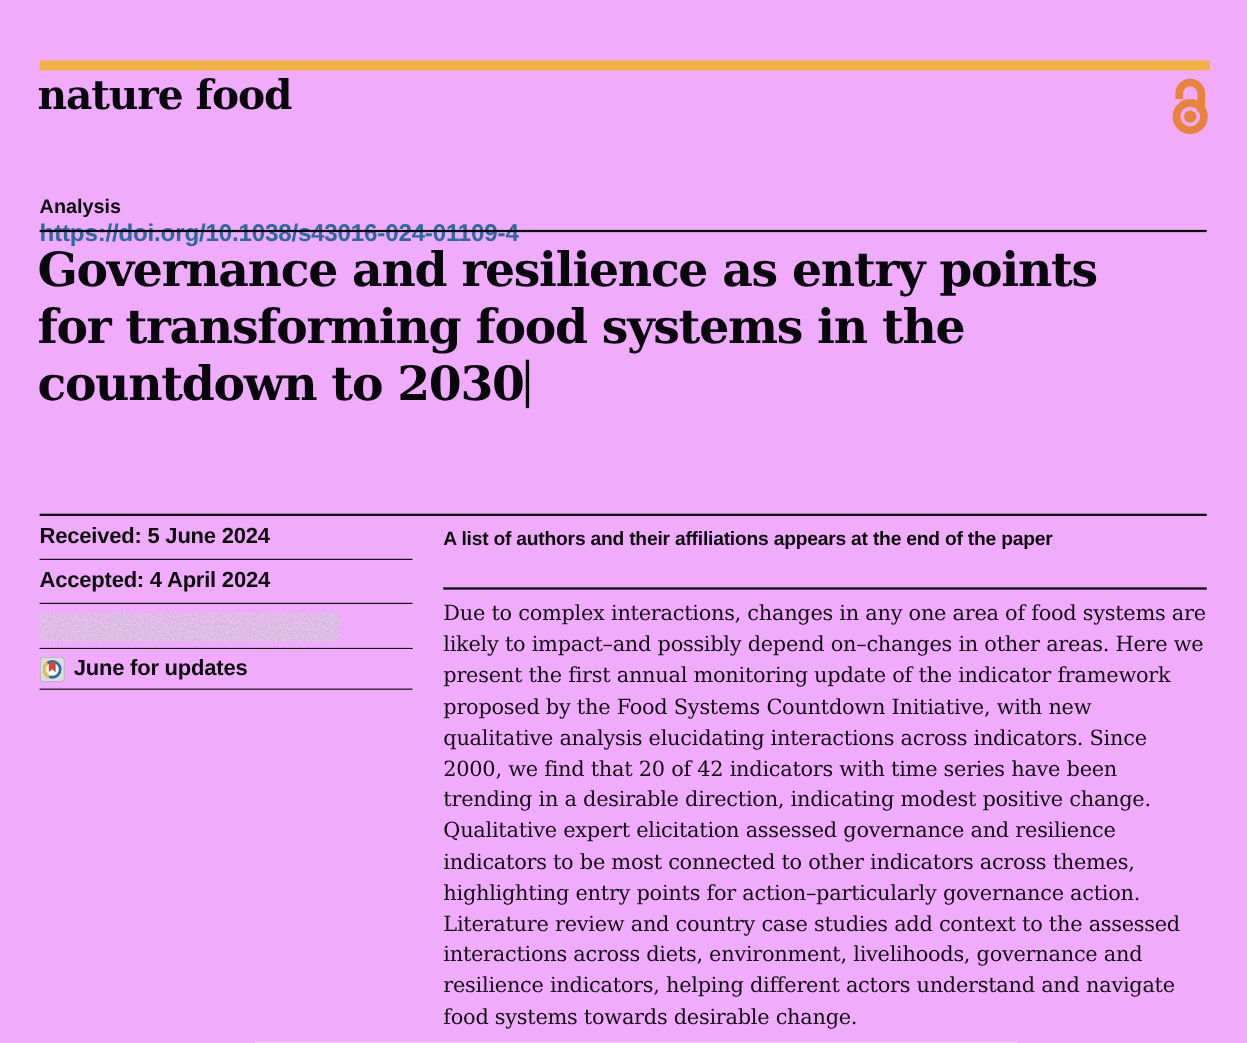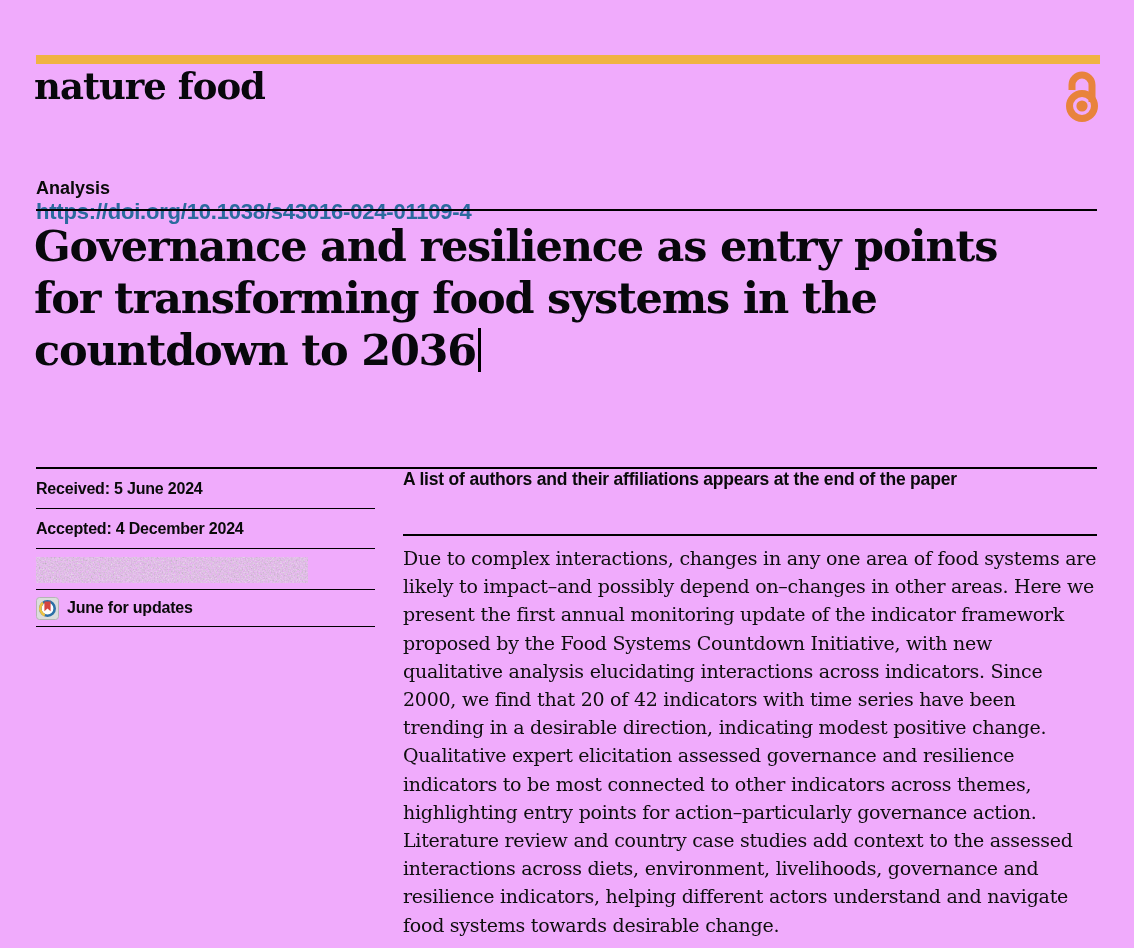--- a/index.html
+++ b/index.html
@@ -56,30 +56,30 @@
   
   .cols-rule {
     position:absolute; left:36px; top:467px;
     width:1061px; height:2px; background:#000;
   }
   
   .left-col { position:absolute; left:36px; top:469px; width:339px; }
   .meta-row {
     height:40px; border-bottom:1.5px solid #000;
     display:flex; align-items:center;
-    font-size:16px; font-weight:600; letter-spacing:-0.2px; color:#0a0a0a;
+    font-size:20px; font-weight:600; letter-spacing:-0.2px; color:#0a0a0a;
   }
   .meta-row.noise-row { height:41px; }
   .meta-row.check-row { height:37px; gap:8px; }
   .noise-svg { display:block; margin-top:2px; }
   .crossmark { display:block; flex:0 0 auto; }
   
   .right-col { position:absolute; left:403px; top:469px; width:694px; }
   .authors-note {
-    height:65px;
+    padding-top:10px; height:65px;
     font-size:17.5px; font-weight:700; letter-spacing:-0.2px; color:#0a0a0a;
   }
   .abstract {
     border-top:2px solid #000;
     padding-top:8px;
     font-family:"DejaVu Serif", serif;
     font-size:19px; line-height:28.2px;
     letter-spacing:-0.25px; color:#0e0e0e;
     text-align:left;
   }
@@ -100,30 +100,30 @@
       <circle cx="23" cy="36" r="5.6" fill="#E8833C"></circle>
     </svg>
   </div>
 
   <div class="header-row">
     <span class="article-type">Analysis</span>
     <a class="doi-link" href="#">https://doi.org/10.1038/s43016-024-01109-4</a>
   </div>
   <div class="analysis-rule"></div>
 
-  <h1 class="title"><span>Governance and resilience as entry points for transforming food systems in the countdown to 2036</span><span class="caret"></span></h1>
+  <h1 class="title"><span>Governance and resilience as entry points for transforming food systems in the countdown to 2030</span><span class="caret"></span></h1>
 
   <div class="cols-rule"></div>
 
   <div class="left-col">
     <div class="meta-row">
       <span>Received: 5 June 2024</span>
     </div>
     <div class="meta-row">
-      <span>Accepted: 4 December 2024</span>
+      <span>Accepted: 4 April 2024</span>
     </div>
     <div class="meta-row noise-row">
       <svg class="noise-svg" width="272" height="26" viewBox="0 0 272 26">
         <defs>
           <filter id="noiseF" x="0" y="0" width="100%" height="100%">
             <feTurbulence type="fractalNoise" baseFrequency="0.65" numOctaves="3" seed="8"></feTurbulence>
             <feColorMatrix type="saturate" values="0"></feColorMatrix>
             <feComponentTransfer>
               <feFuncR type="linear" slope="0.75" intercept="0.25"></feFuncR>
               <feFuncG type="linear" slope="0.75" intercept="0.25"></feFuncG>

